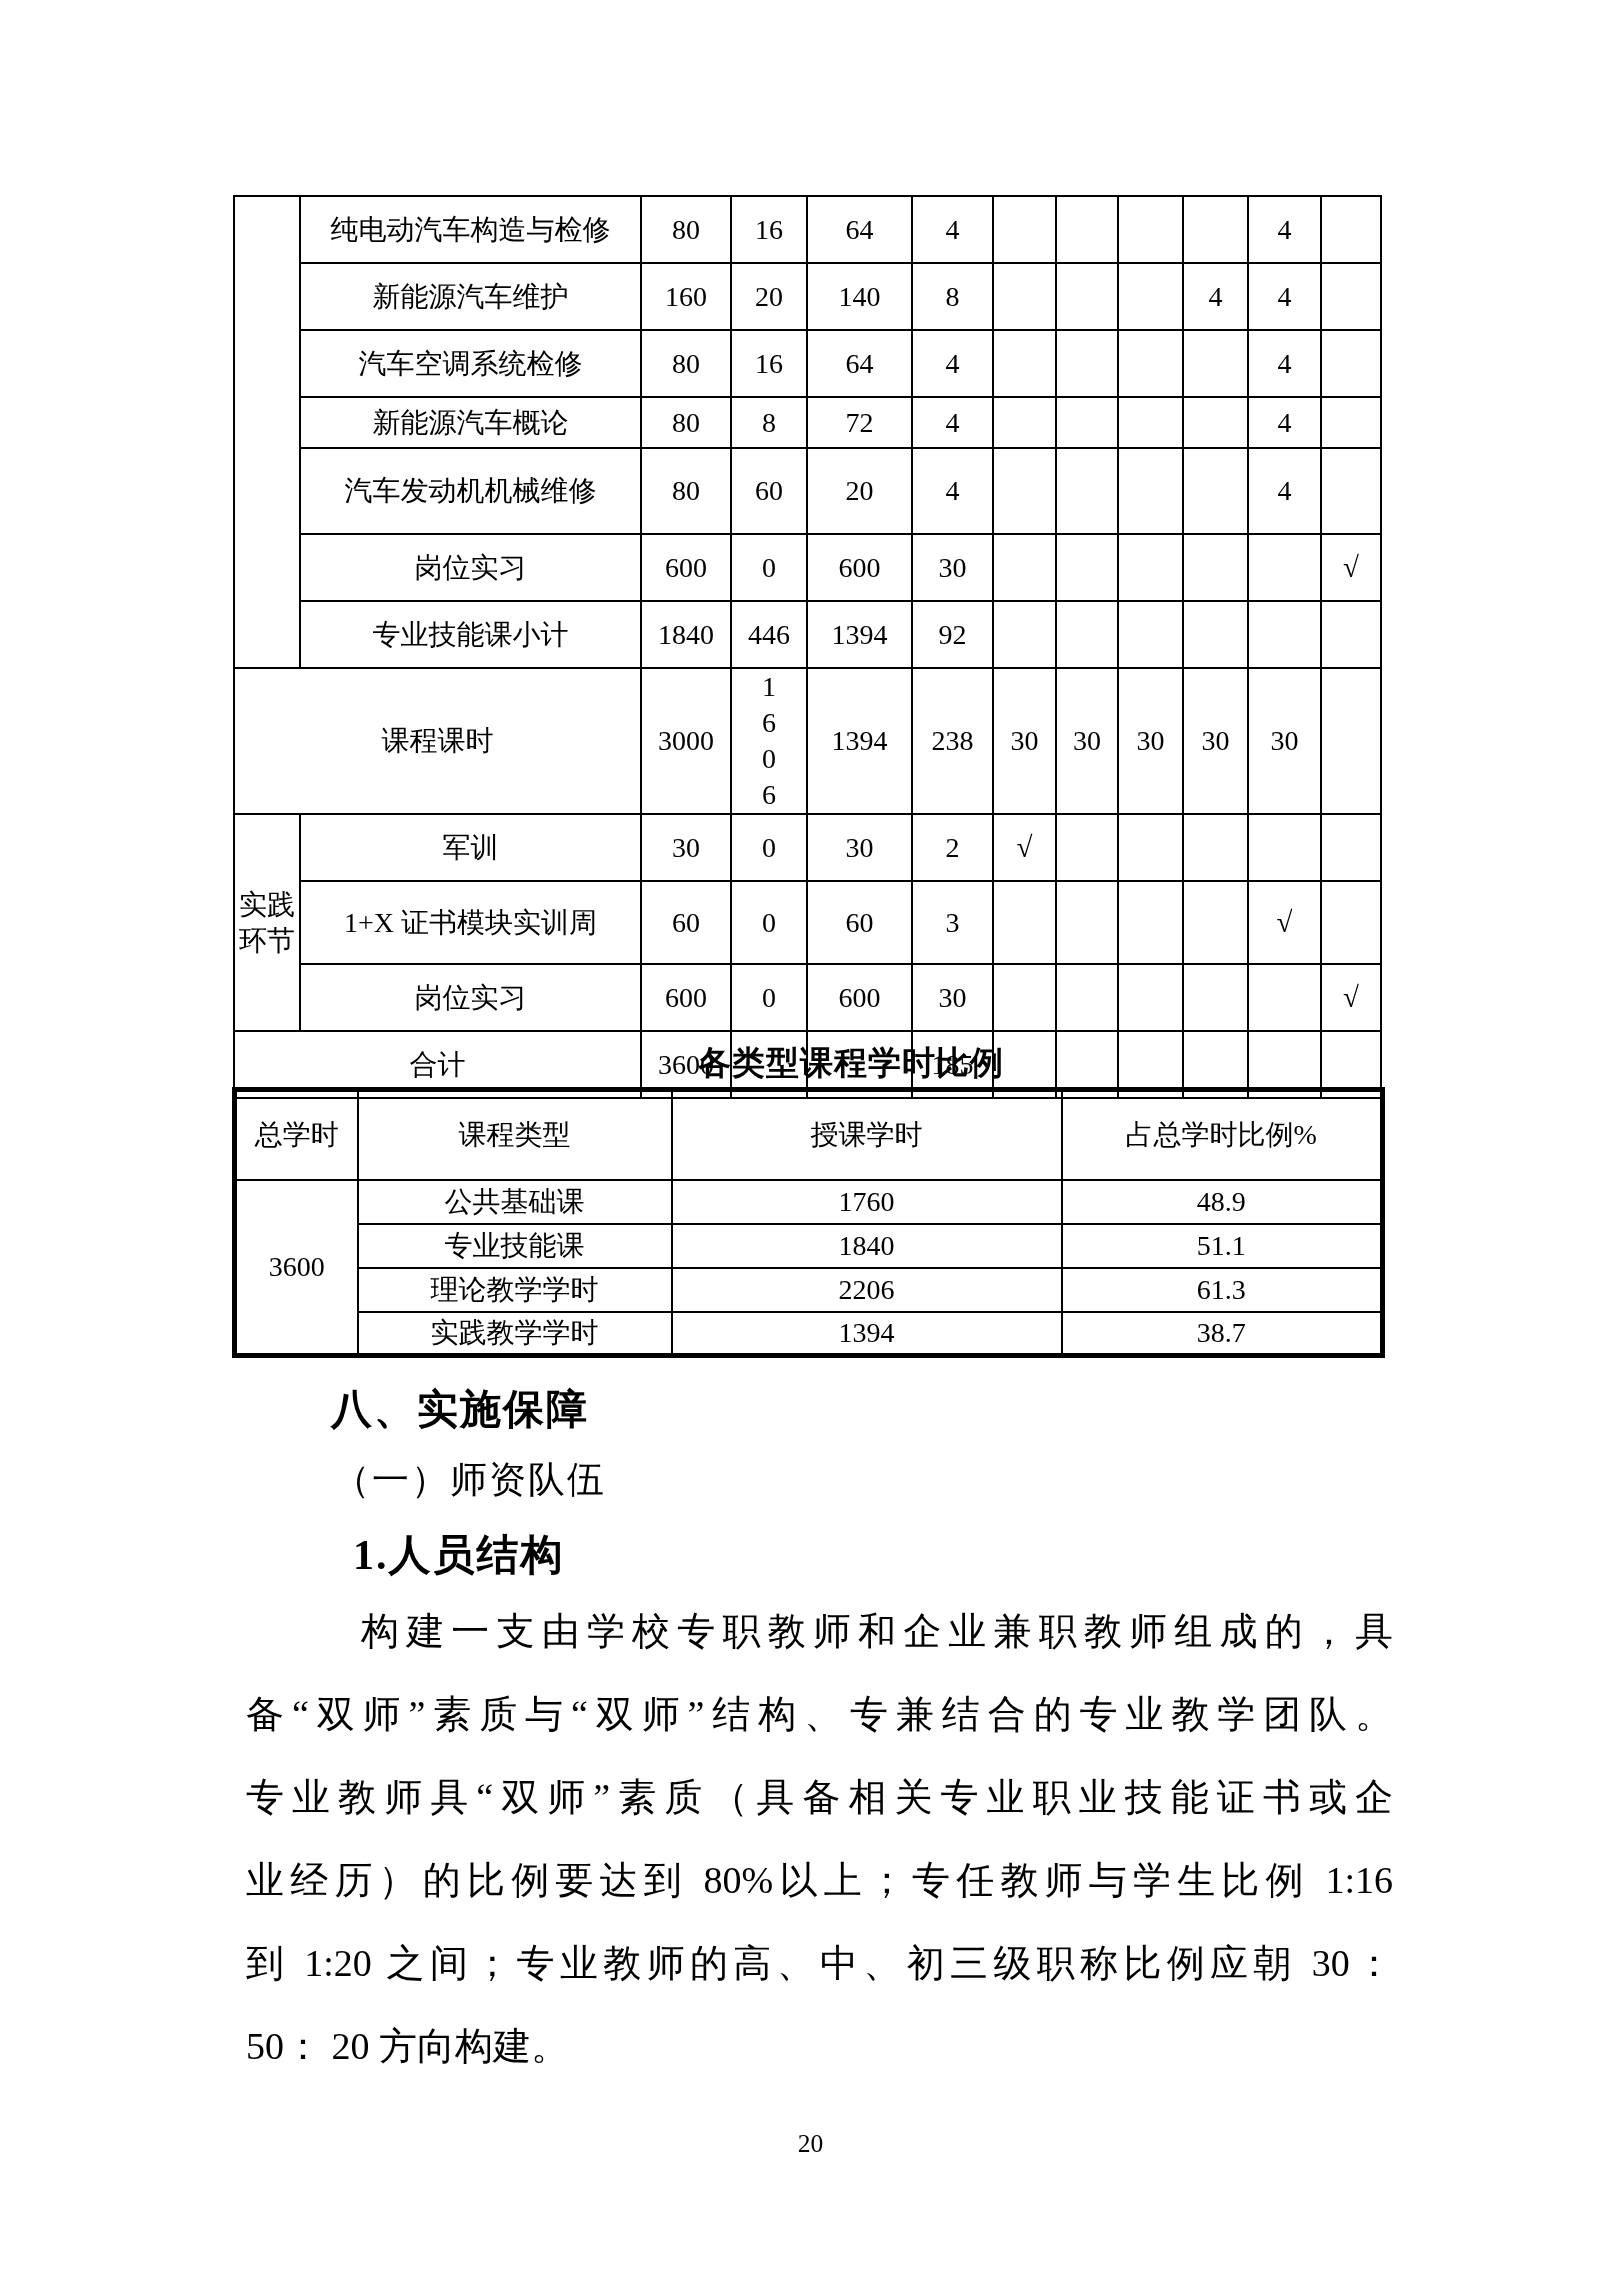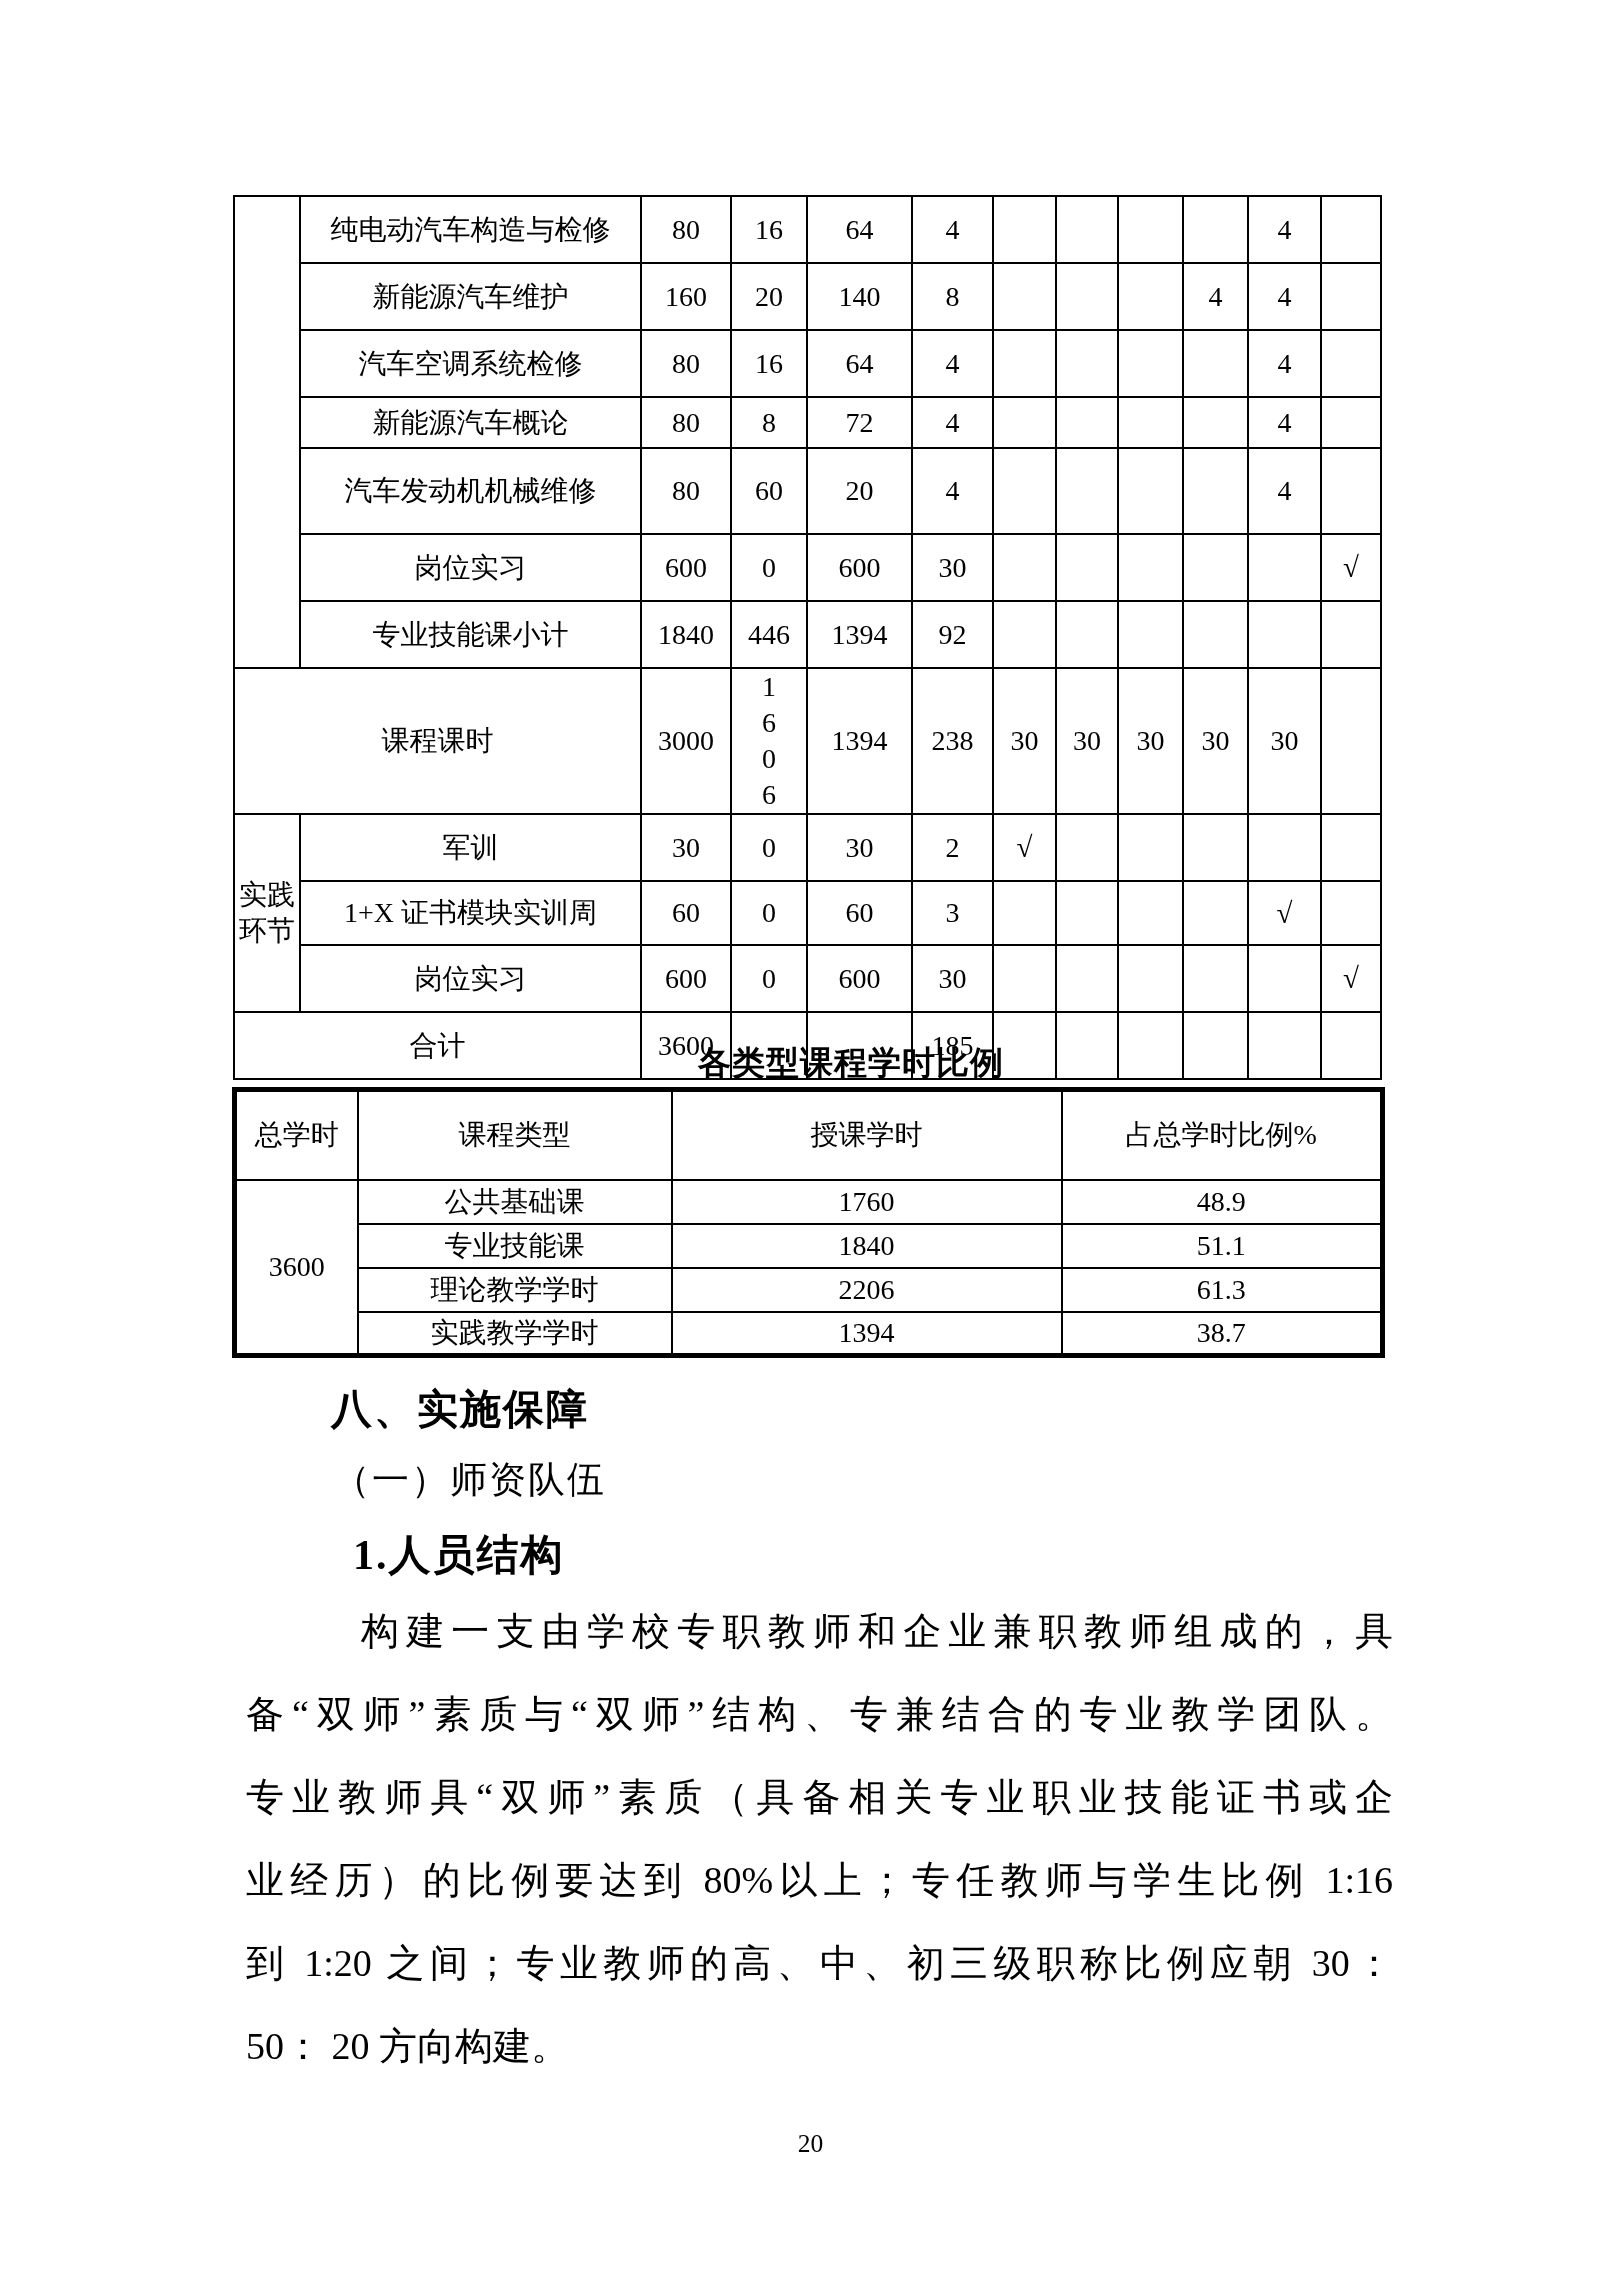--- a/index.html
+++ b/index.html
@@ -179,21 +179,21 @@
           <td>0</td>
           <td>30</td>
           <td>2</td>
           <td class="check">√</td>
           <td></td>
           <td></td>
           <td></td>
           <td></td>
           <td></td>
         </tr>
-        <tr style="height: 64px;">
+        <tr style="height: 83px;">
           <td>1+X 证书模块实训周</td>
           <td>60</td>
           <td>0</td>
           <td>60</td>
           <td>3</td>
           <td></td>
           <td></td>
           <td></td>
           <td></td>
           <td class="check">√</td>

